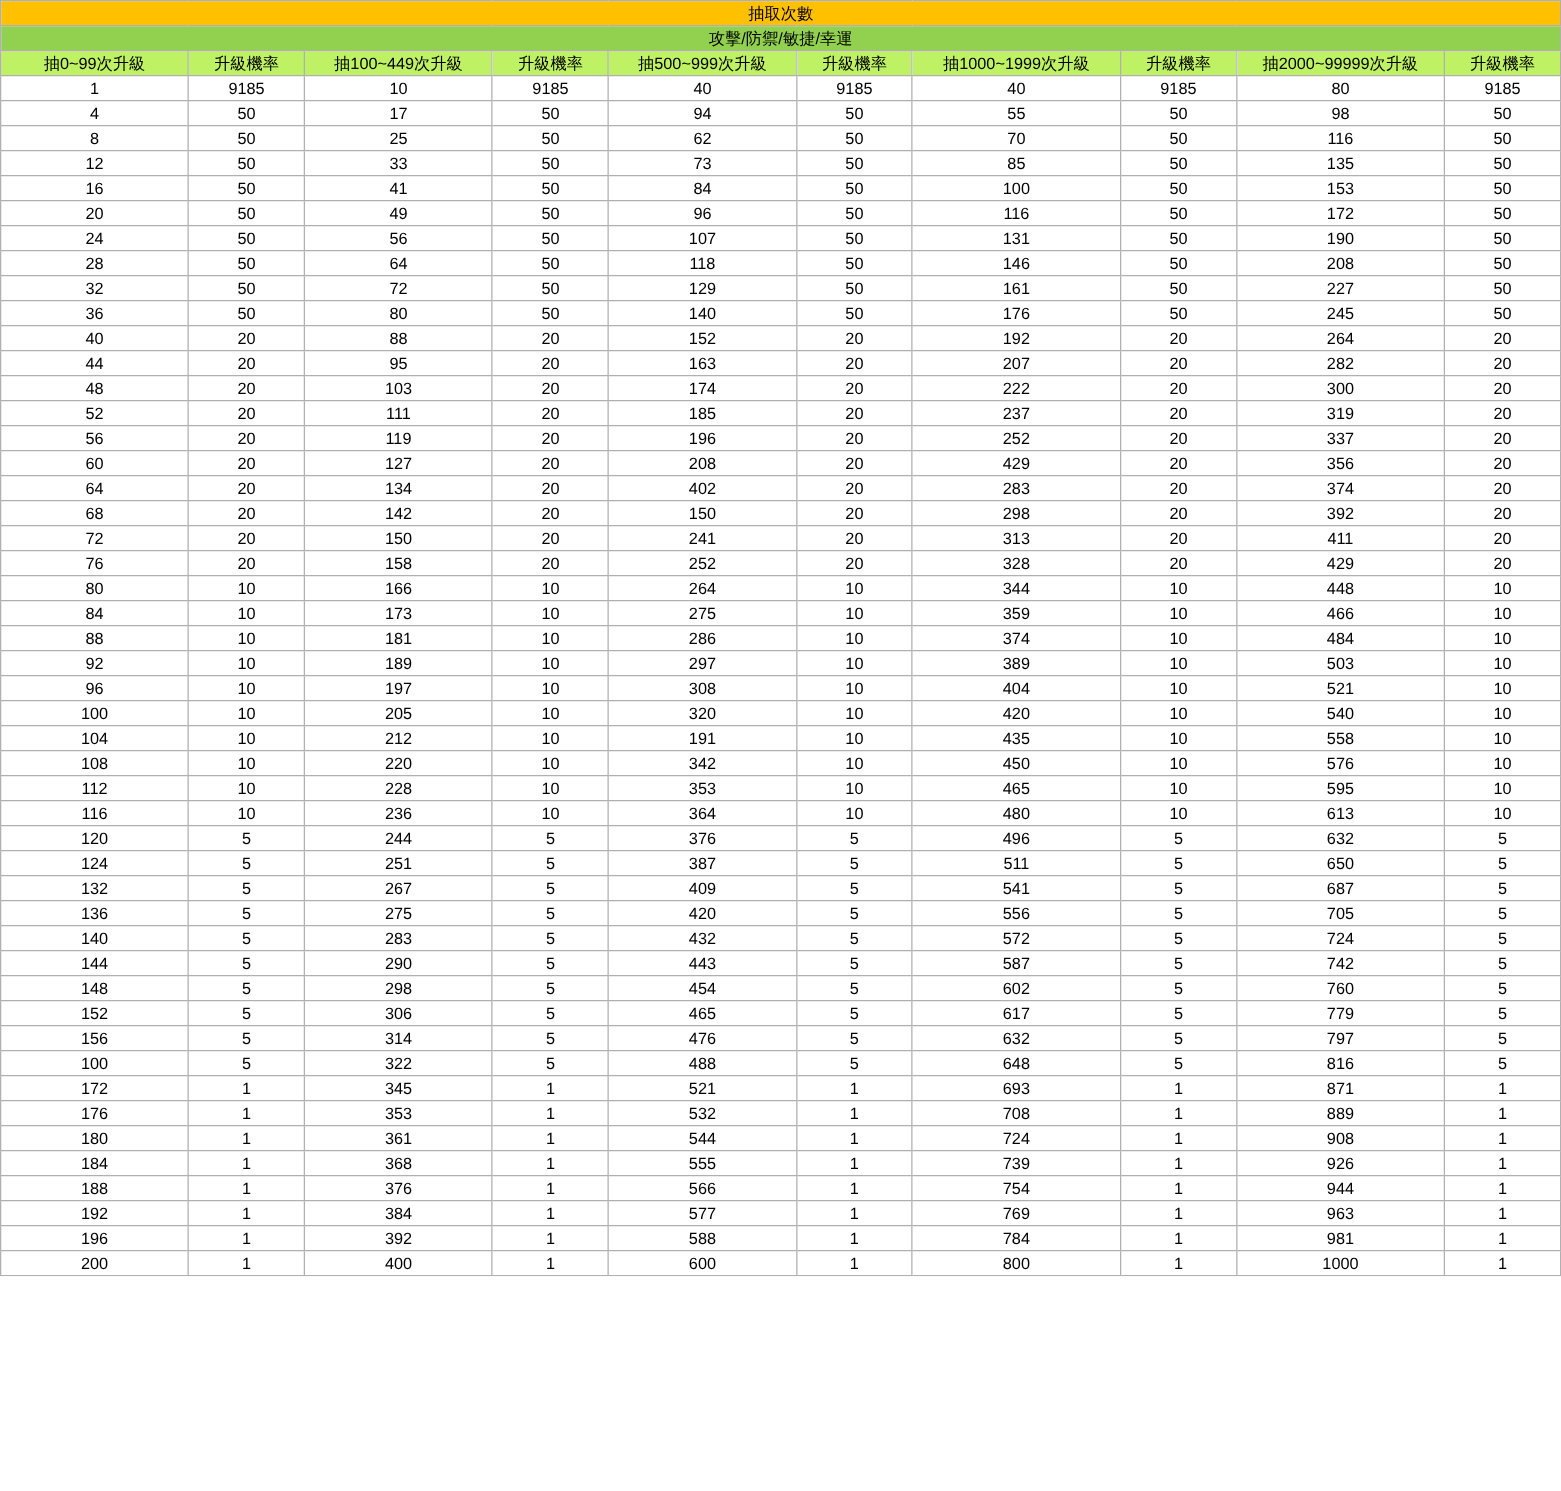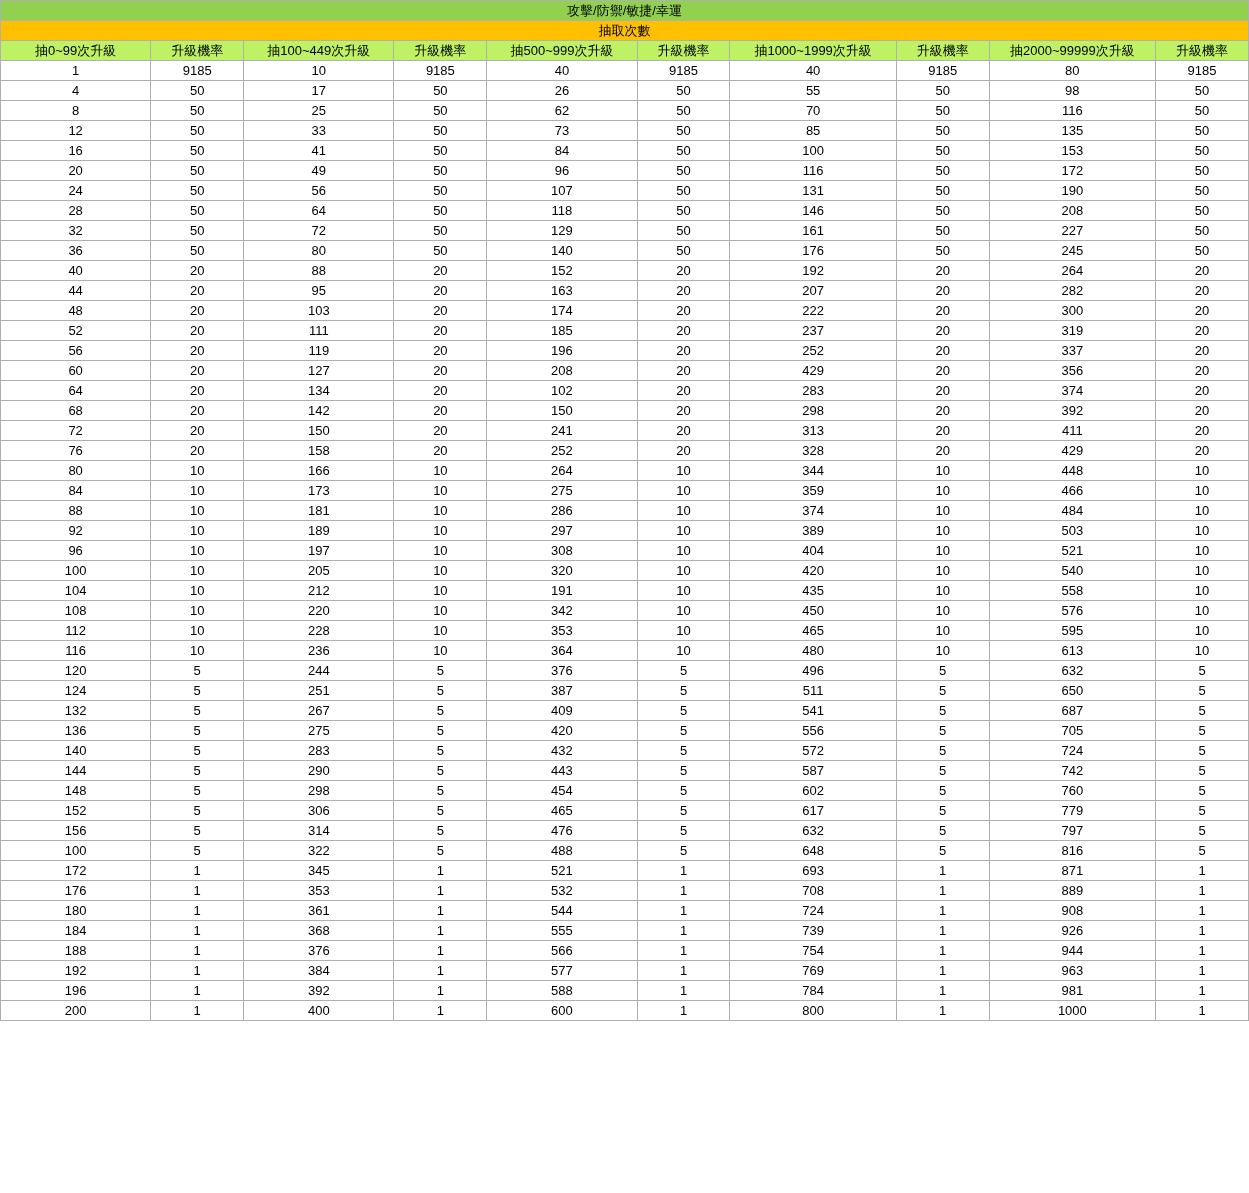--- a/index.html
+++ b/index.html
@@ -68,24 +68,24 @@
       <col class="c-rate">
     <col class="c-range">
       <col class="c-rate">
     <col class="c-range-wide">
       <col class="c-rate">
     <col class="c-range-wide">
       <col class="c-rate">
   </colgroup>
   <tbody id="sheet-body">
     <tr>
-      <td class="title-bar" colspan="10">攻擊/防禦/敏捷/幸運</td>
+      <td class="subtitle-bar" colspan="10">抽取次數</td>
     </tr>
     <tr>
-      <td class="subtitle-bar" colspan="10">抽取次數</td>
+      <td class="title-bar" colspan="10">攻擊/防禦/敏捷/幸運</td>
     </tr>
     <tr>
       <td class="col-head">抽0~99次升級</td>
       <td class="col-head">升級機率</td>
       <td class="col-head">抽100~449次升級</td>
       <td class="col-head">升級機率</td>
       <td class="col-head">抽500~999次升級</td>
       <td class="col-head">升級機率</td>
       <td class="col-head">抽1000~1999次升級</td>
       <td class="col-head">升級機率</td>
@@ -102,21 +102,21 @@
         <td class="data">40</td>
         <td class="data">9185</td>
         <td class="data">80</td>
         <td class="data">9185</td>
       </tr>
       <tr>
         <td class="data">4</td>
         <td class="data">50</td>
         <td class="data">17</td>
         <td class="data">50</td>
-        <td class="data">26</td>
+        <td class="data">94</td>
         <td class="data">50</td>
         <td class="data">55</td>
         <td class="data">50</td>
         <td class="data">98</td>
         <td class="data">50</td>
       </tr>
       <tr>
         <td class="data">8</td>
         <td class="data">50</td>
         <td class="data">25</td>
@@ -282,21 +282,21 @@
         <td class="data">429</td>
         <td class="data">20</td>
         <td class="data">356</td>
         <td class="data">20</td>
       </tr>
       <tr>
         <td class="data">64</td>
         <td class="data">20</td>
         <td class="data">134</td>
         <td class="data">20</td>
-        <td class="data">102</td>
+        <td class="data">402</td>
         <td class="data">20</td>
         <td class="data">283</td>
         <td class="data">20</td>
         <td class="data">374</td>
         <td class="data">20</td>
       </tr>
       <tr>
         <td class="data">68</td>
         <td class="data">20</td>
         <td class="data">142</td>

